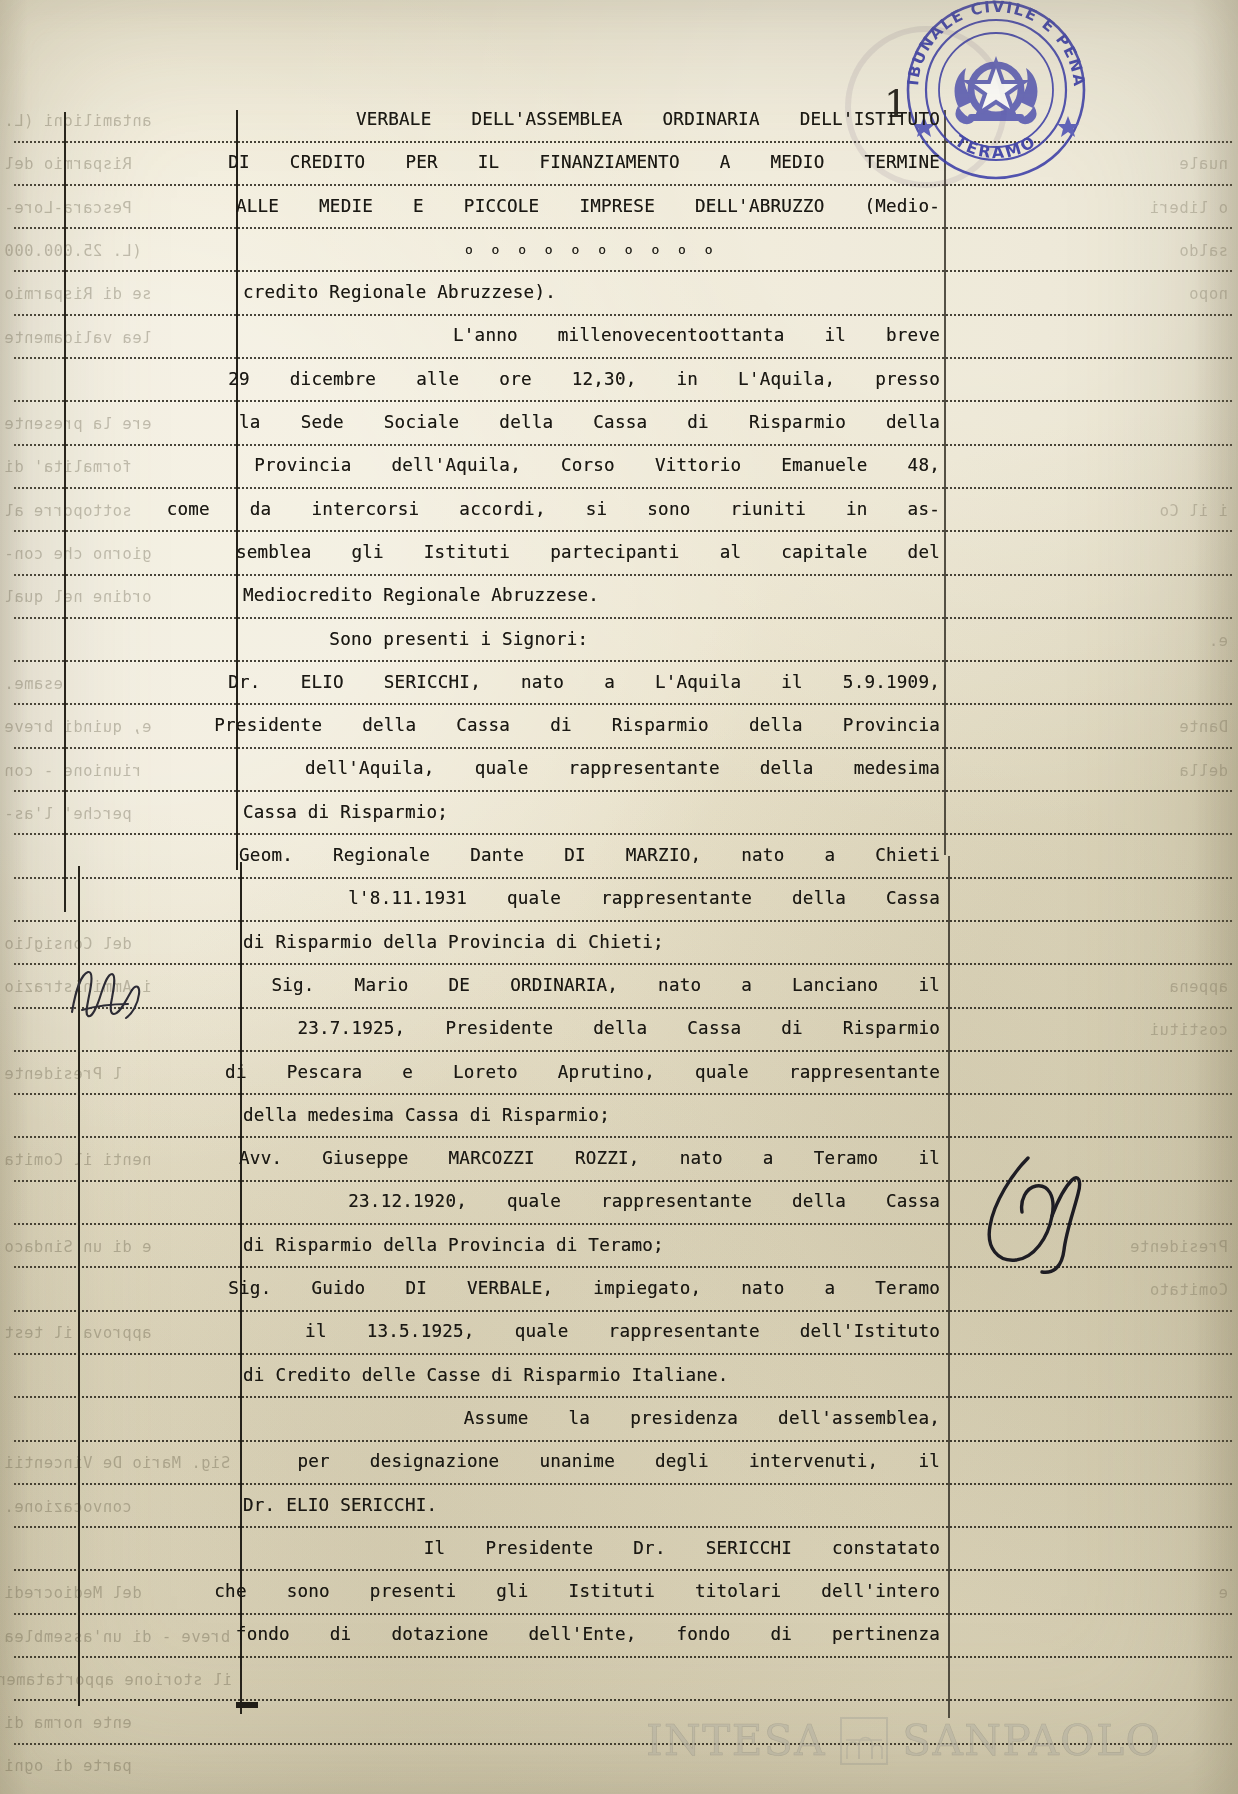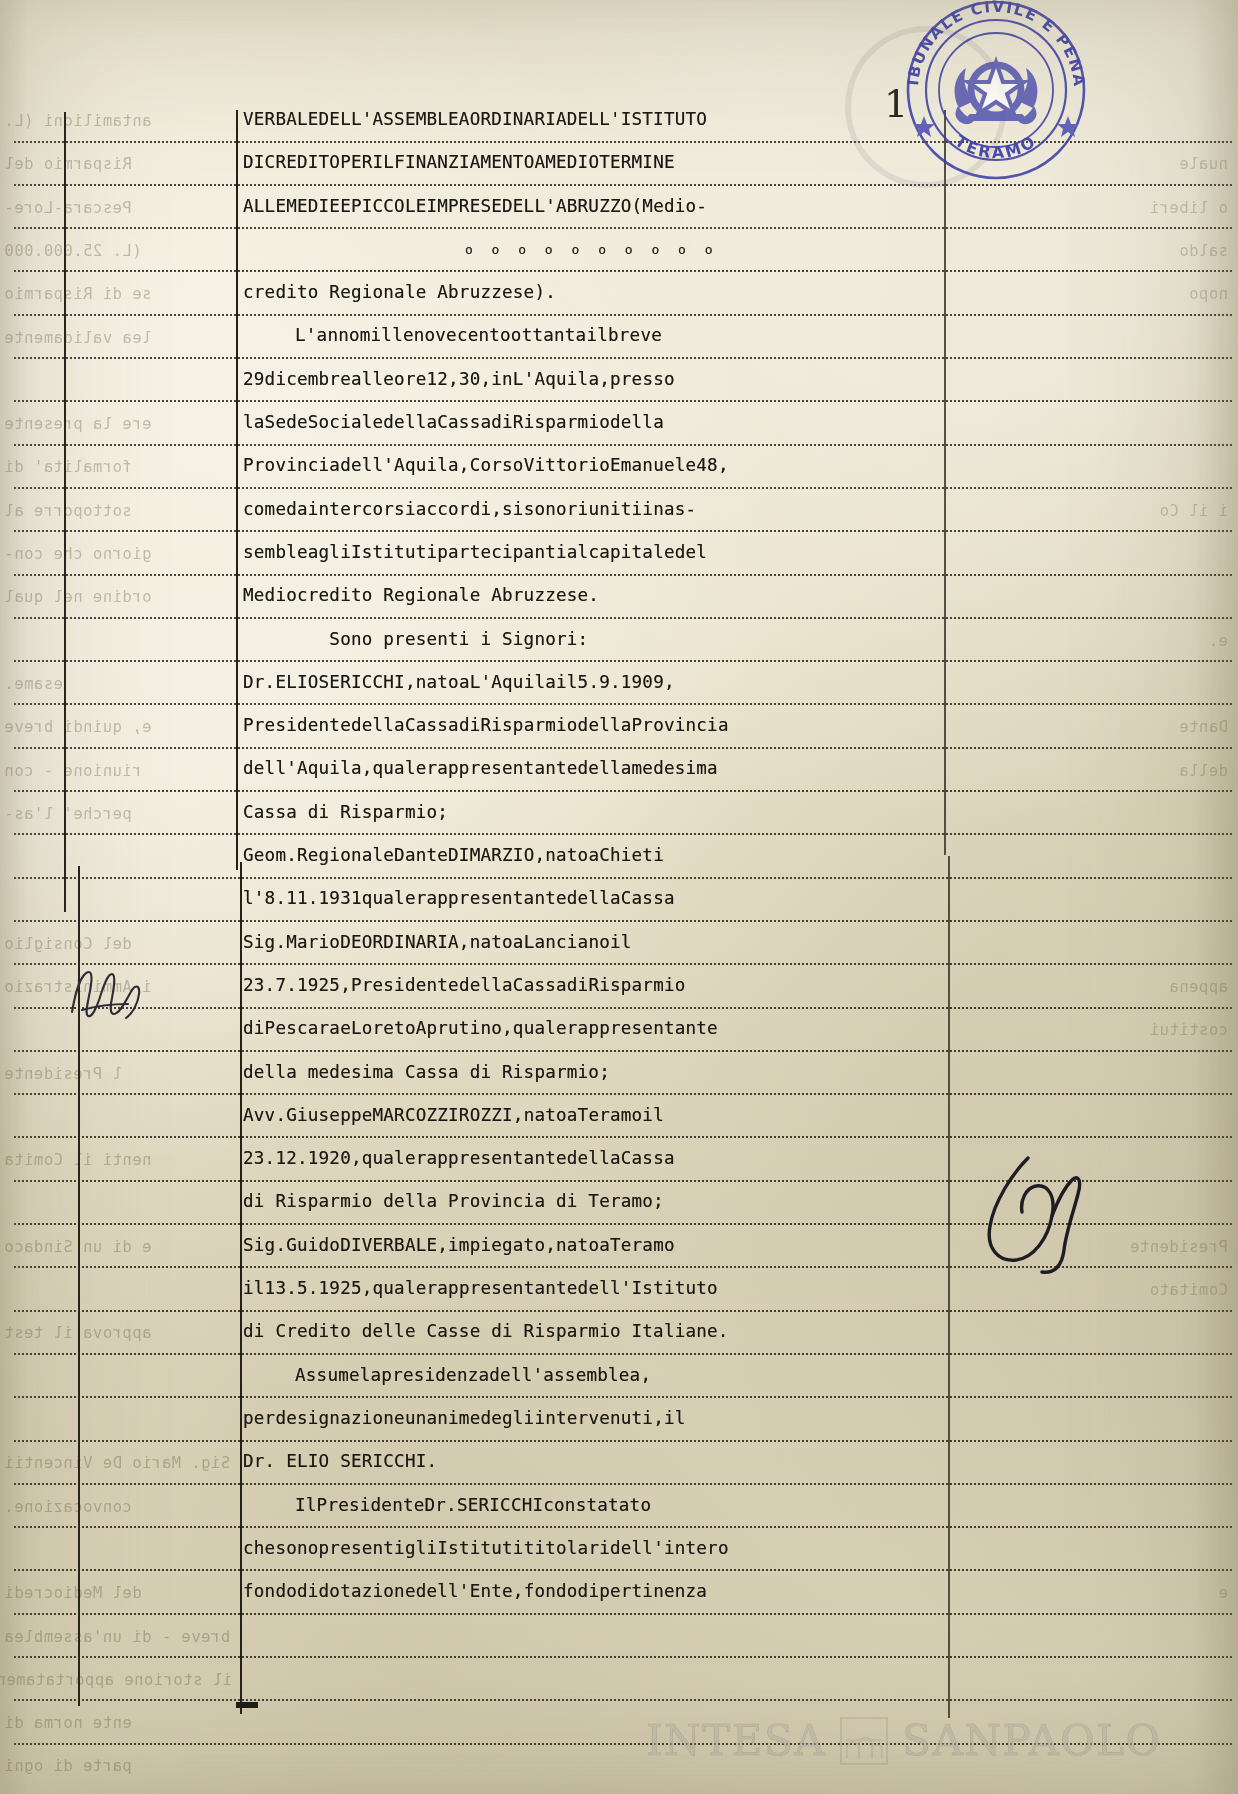--- a/index.html
+++ b/index.html
@@ -65,22 +65,23 @@
   .tline{
     height:43.3px;
     line-height:43.3px;
     font-size:17.6px;
     letter-spacing:.2px;
     white-space:pre;
     color:#1a1813;
     text-shadow:0 0 .6px rgba(26,24,19,.55);
   }
   .tline.just{
-    display:flex;justify-content:flex-start;
+    display:flex;justify-content:flex-end;
     white-space:normal;
+    gap:40px;
   }
   .tline.just > span{display:inline-block;}
   .dots-sep{
     font-size:13px;letter-spacing:5.5px;text-align:center;
     color:#22201a;
   }
 
   
   .pageno{
     position:absolute;left:884px;top:82px;
@@ -405,20 +406,21 @@
         <span>a</span>
         <span>Chieti</span>
       </div>
       <div class="tline just">
         <span>l'8.11.1931</span>
         <span>quale</span>
         <span>rappresentante</span>
         <span>della</span>
         <span>Cassa</span>
       </div>
+      <div class="tline">di Risparmio della Provincia di Chieti;</div>
       <div class="tline just">
         <span>Sig.</span>
         <span>Mario</span>
         <span>DE</span>
         <span>ORDINARIA,</span>
         <span>nato</span>
         <span>a</span>
         <span>Lanciano</span>
         <span>il</span>
       </div>

